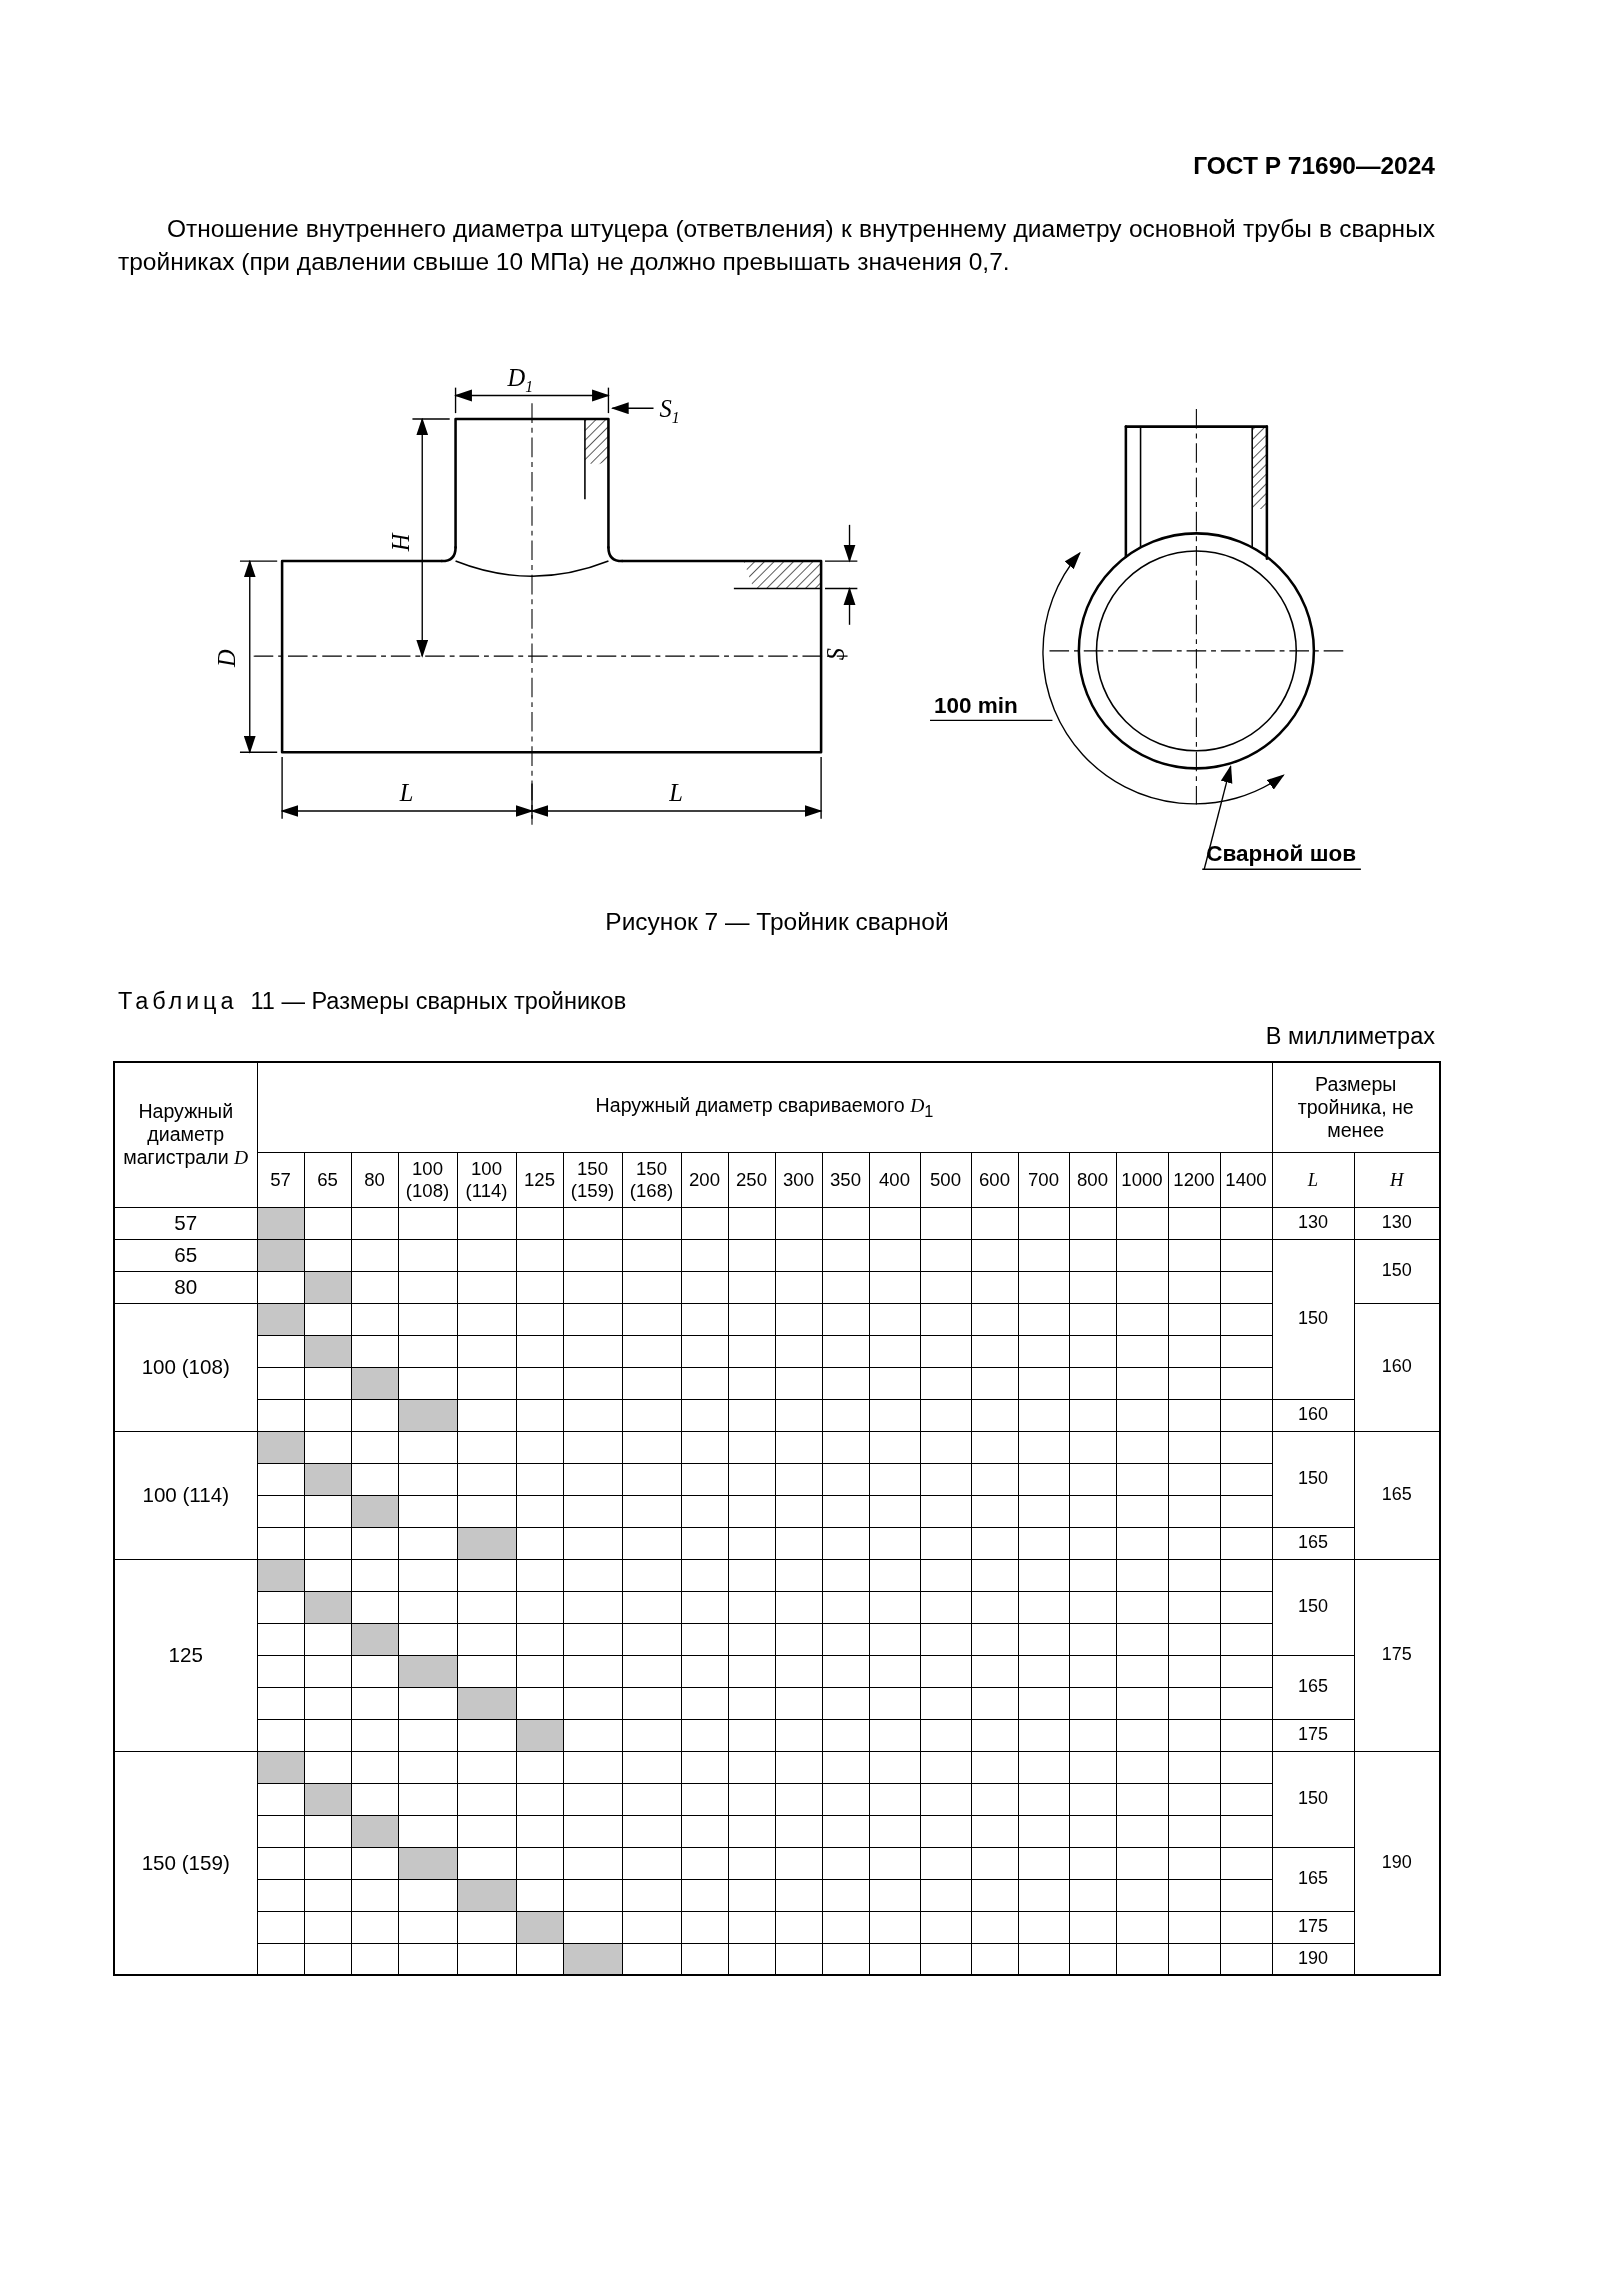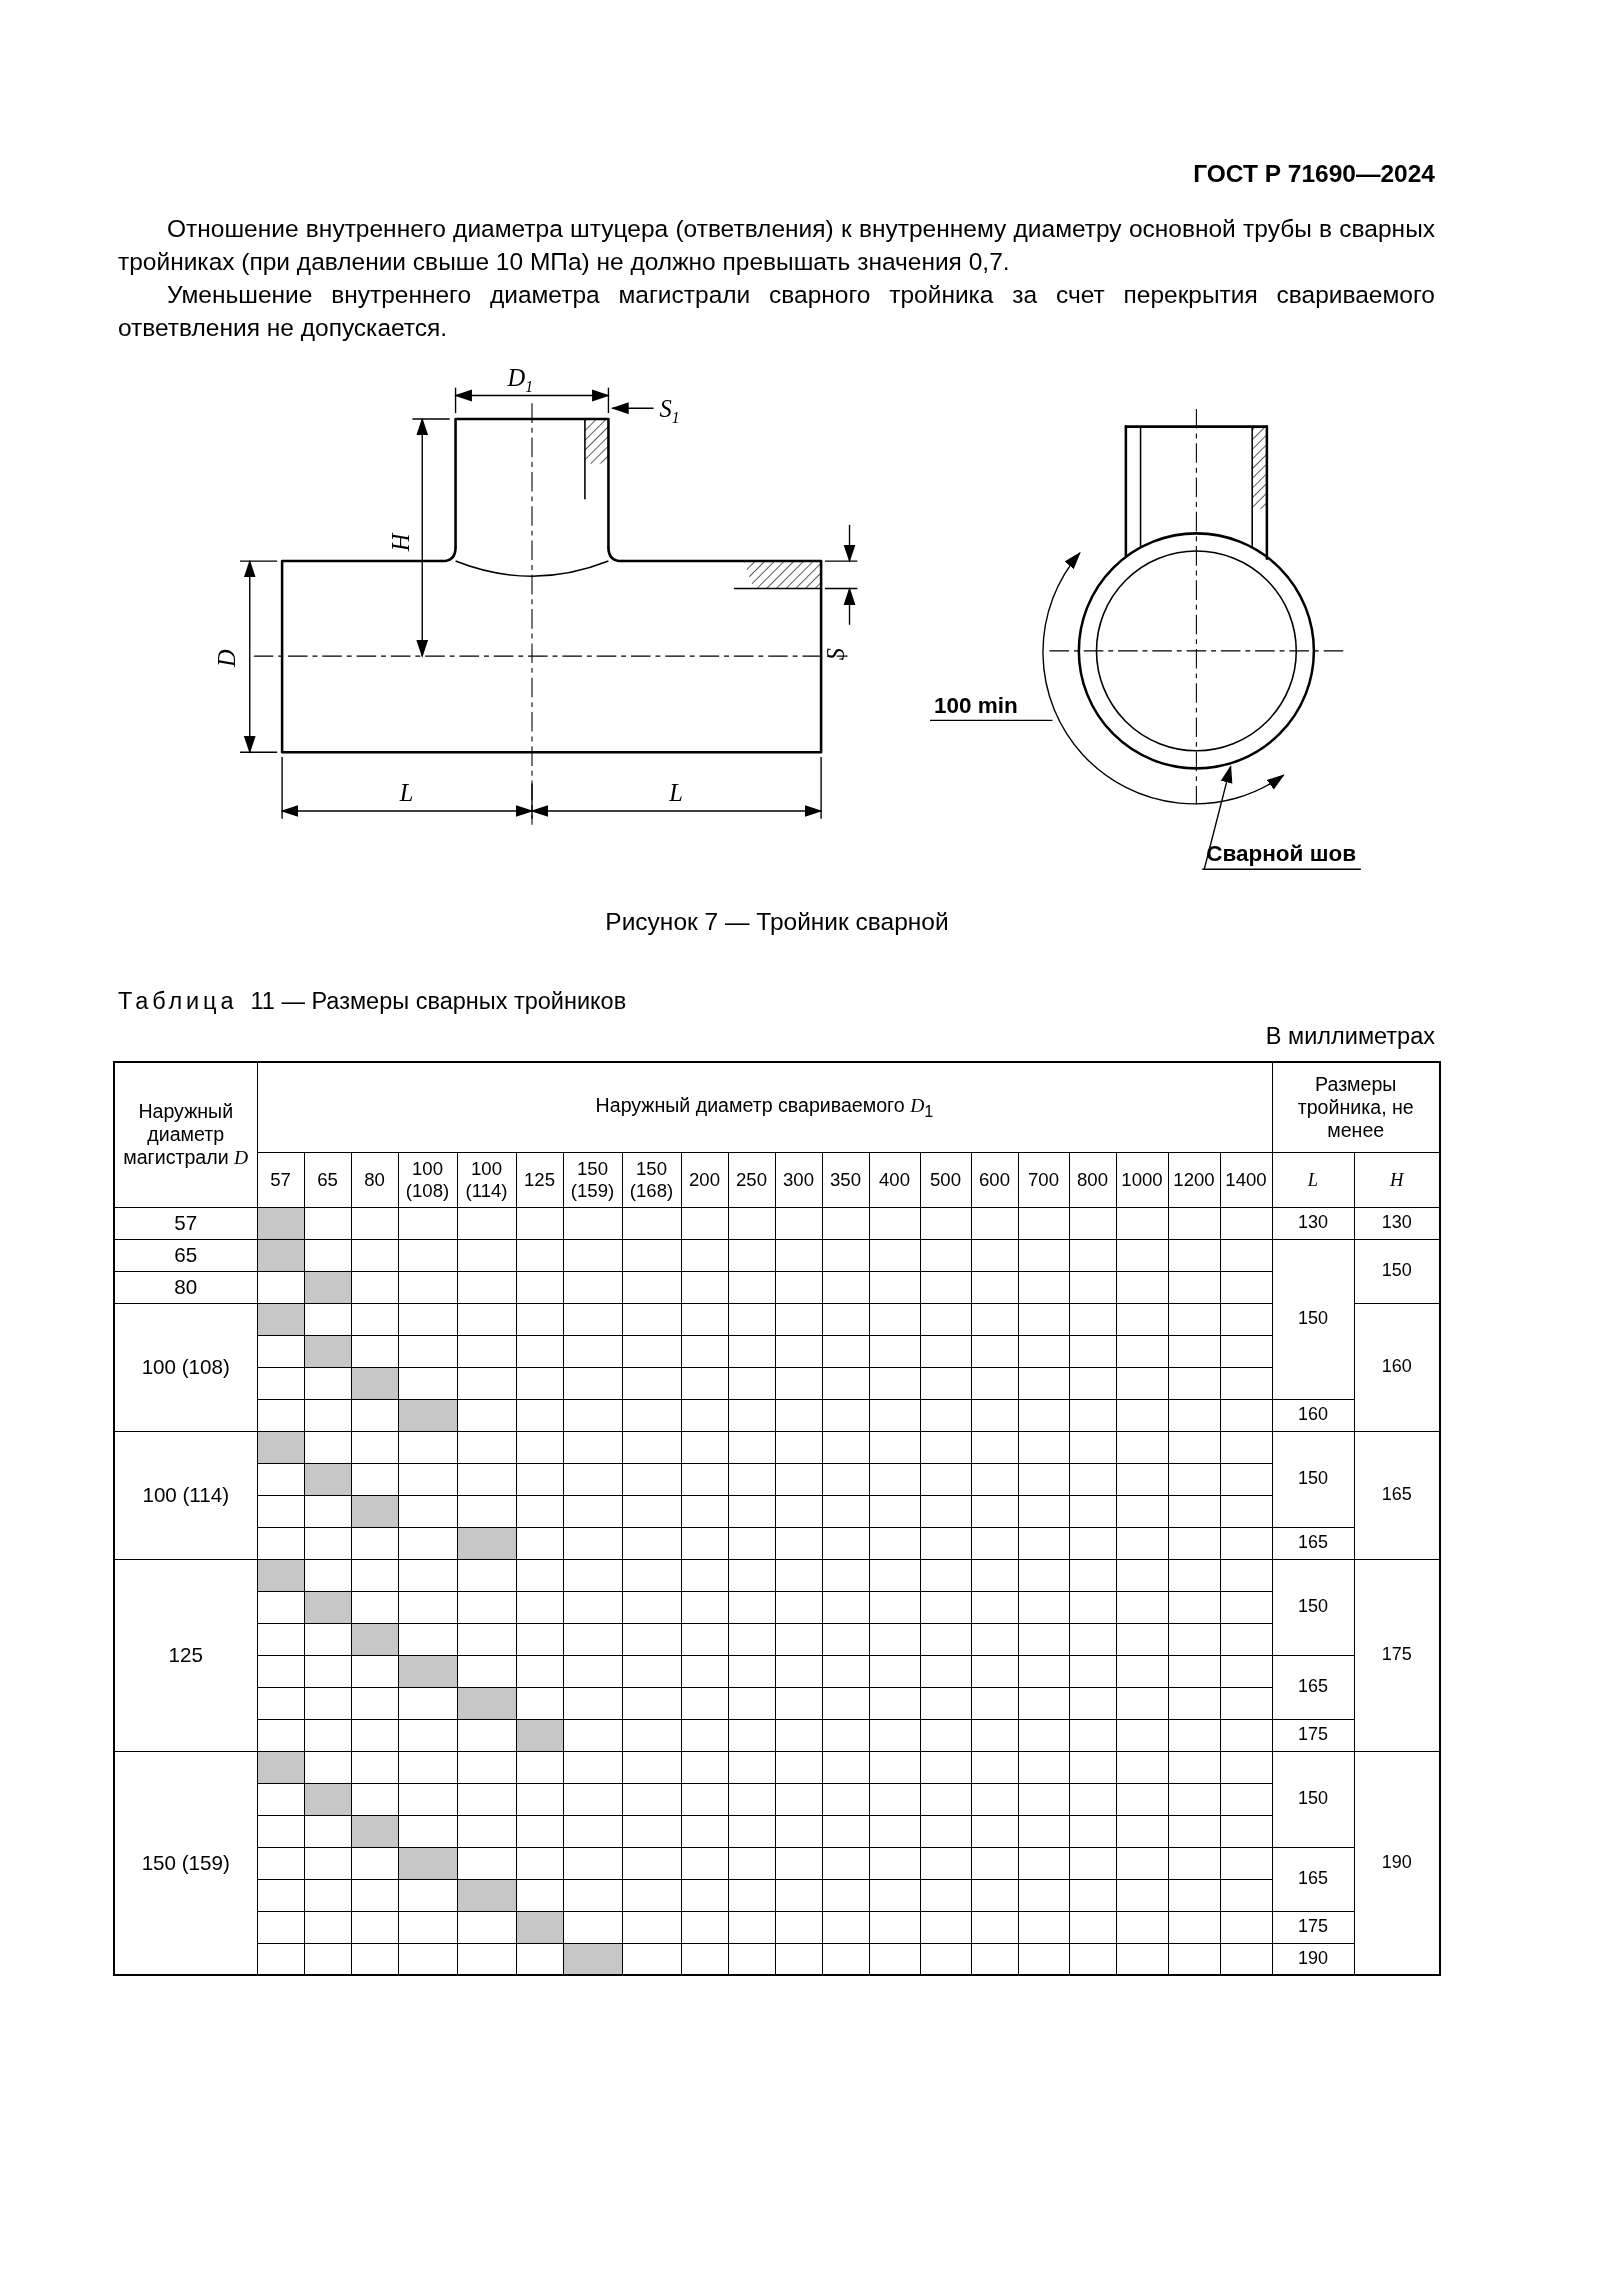--- a/index.html
+++ b/index.html
@@ -1,21 +1,21 @@
 <!DOCTYPE html>
 <html><head>
 <meta charset="utf-8">
 <style>
   html,body { margin:0; padding:0; background:#e8e8e8; }
   .page {
     position:relative; width:1621px; height:2293px; background:#ffffff;
     font-family:"Liberation Sans", sans-serif; color:#000; overflow:hidden;
   }
   .doc-header {
-    position:absolute; top:160px; left:118px; width:1317px;
+    position:absolute; top:152px; left:118px; width:1317px;
     text-align:right; font-weight:bold; font-size:24.5px;
   }
   .body-text { position:absolute; top:212px; left:118px; width:1317px; }
   .body-text p { margin:0; font-size:24.5px; line-height:33px; text-indent:49px; text-align:justify; }
 
   .figures { position:absolute; top:360px; left:118px; width:1318px; height:537px; }
   .fig-left  { position:absolute; left:71px;  top:0;   width:686px; height:510px; }
   .fig-right { position:absolute; left:794px; top:2px; width:510px; height:519px; }
 
   .outline      { stroke:#000; stroke-width:2.6; fill:none; stroke-linejoin:round; stroke-linecap:round; }
@@ -52,21 +52,20 @@
 </style>
 </head>
 <body>
 
 <div class="page">
 
   <div class="doc-header">ГОСТ Р 71690—2024</div>
 
   <div class="body-text">
     <p>Отношение внутреннего диаметра штуцера (ответвления) к внутреннему диаметру основной трубы в сварных тройниках (при давлении свыше 10 МПа) не должно превышать значения 0,7.</p>
-    <p>Уменьшение внутреннего диаметра магистрали сварного тройника за счет перекрытия свариваемого ответвления не допускается.</p>
   </div>
 
   <div class="figures">
 
     <svg class="fig-left" viewBox="0 0 700 520">
       <defs>
         <marker id="arrL" viewBox="0 0 12 8" refX="11" refY="4" markerWidth="13" markerHeight="9" orient="auto-start-reverse">
           <path d="M0,0 L12,4 L0,8 Z" fill="#000"></path>
         </marker>
         <pattern id="hatchA" patternUnits="userSpaceOnUse" width="7" height="7" patternTransform="rotate(45)">

